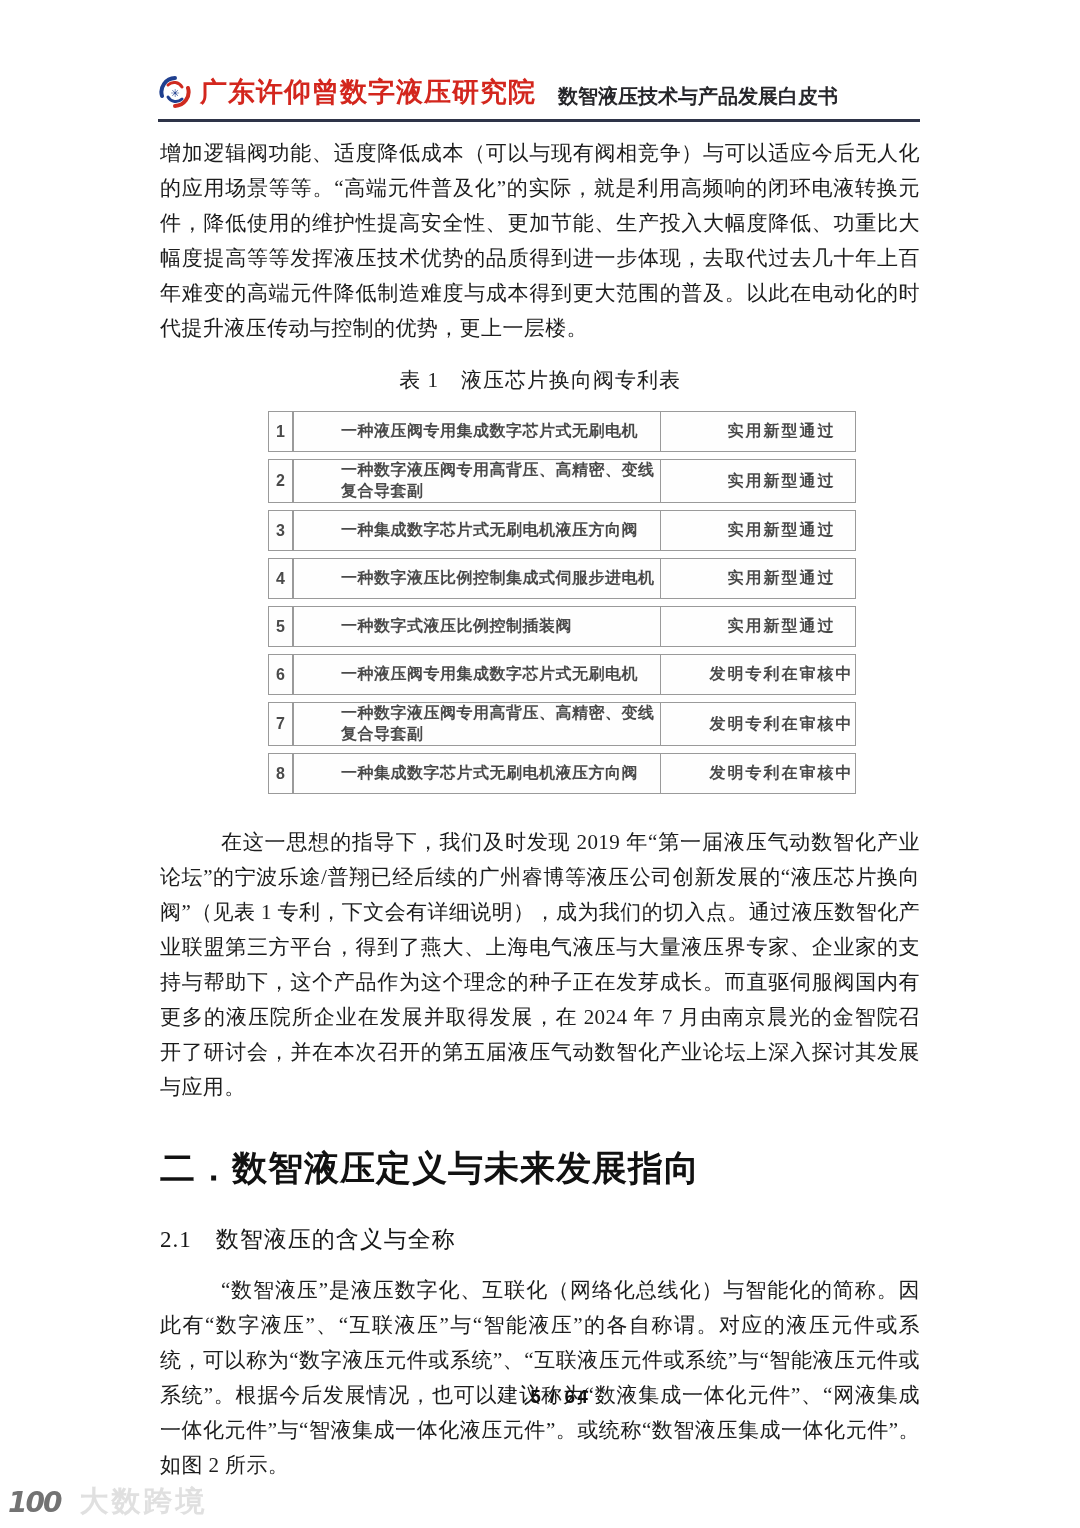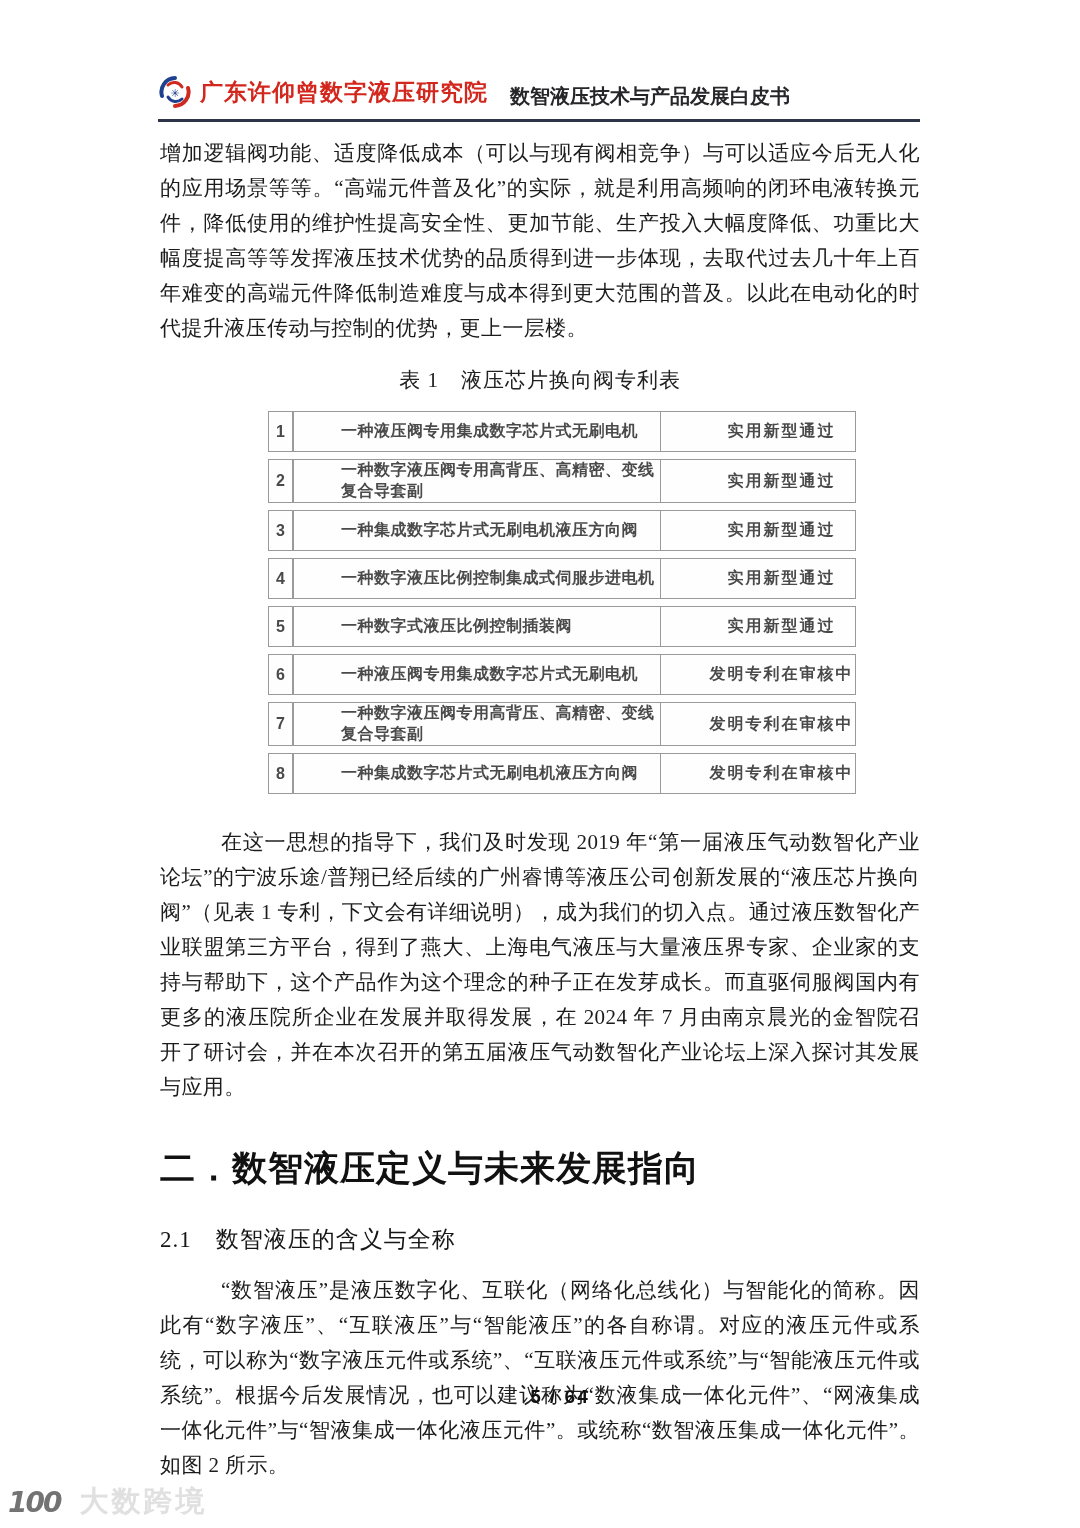--- a/index.html
+++ b/index.html
@@ -17,21 +17,21 @@
   
   .hdr {
     display: flex;
     align-items: center;
     margin: 70px 160px 0 158px;
     height: 44px;
   }
   .hdr .logo { width: 34px; height: 34px; flex: 0 0 auto; margin-right: 8px; }
   .hdr .org {
     font-family: "Liberation Sans", "DejaVu Sans", sans-serif;
-    font-size: 23px;
+    font-size: 27px;
     font-weight: bold;
     color: #d3261d;
     letter-spacing: 1px;
     white-space: nowrap;
   }
   .hdr .doc {
     font-family: "Liberation Sans", "DejaVu Sans", sans-serif;
     font-size: 20px;
     font-weight: bold;
     color: #26262a;

